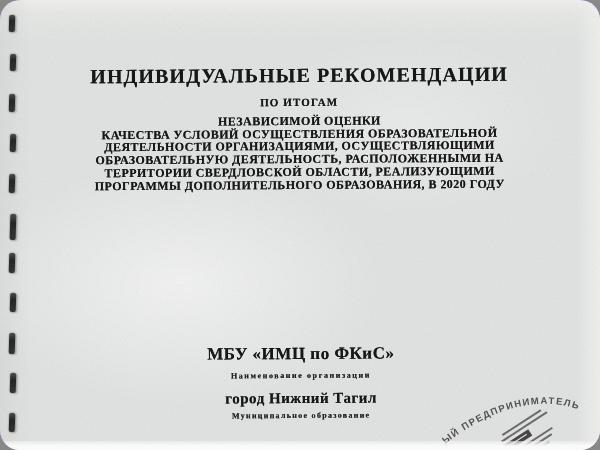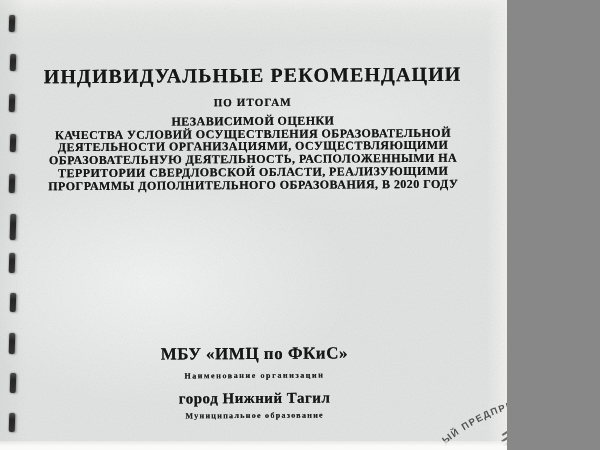--- a/index.html
+++ b/index.html
@@ -1,19 +1,20 @@
 <!DOCTYPE html>
 <html><head>
 <meta charset="utf-8">
 <style>
   html,body{margin:0;padding:0;background:#888;}
   .page{
-    position:relative;width:507px;height:450px;overflow:hidden;
+    position:relative;width:600px;height:450px;overflow:hidden;
     background:#8b5cf6;
     font-family:"Liberation Serif","DejaVu Serif",serif;
+    border-radius:20px;
   }
   .paper-shading{
     position:absolute;inset:0;pointer-events:none;
     background:
       radial-gradient(280px 170px at 30% 63%, rgba(255,255,255,.55), rgba(255,255,255,0) 72%),
       radial-gradient(220px 130px at 68% 28%, rgba(255,255,255,.28), rgba(255,255,255,0) 70%),
       linear-gradient(90deg, rgba(208,211,209,.45) 0%, rgba(226,228,226,0) 5%, rgba(226,228,226,0) 96%, rgba(242,243,241,.85) 100%),
       linear-gradient(180deg, #f1f1ef 0%, #e7e9e7 3%, #e2e4e3 9%, #e2e4e3 100%);
   }
   .noise-overlay{position:absolute;inset:0;mix-blend-mode:multiply;opacity:.12;pointer-events:none;}

